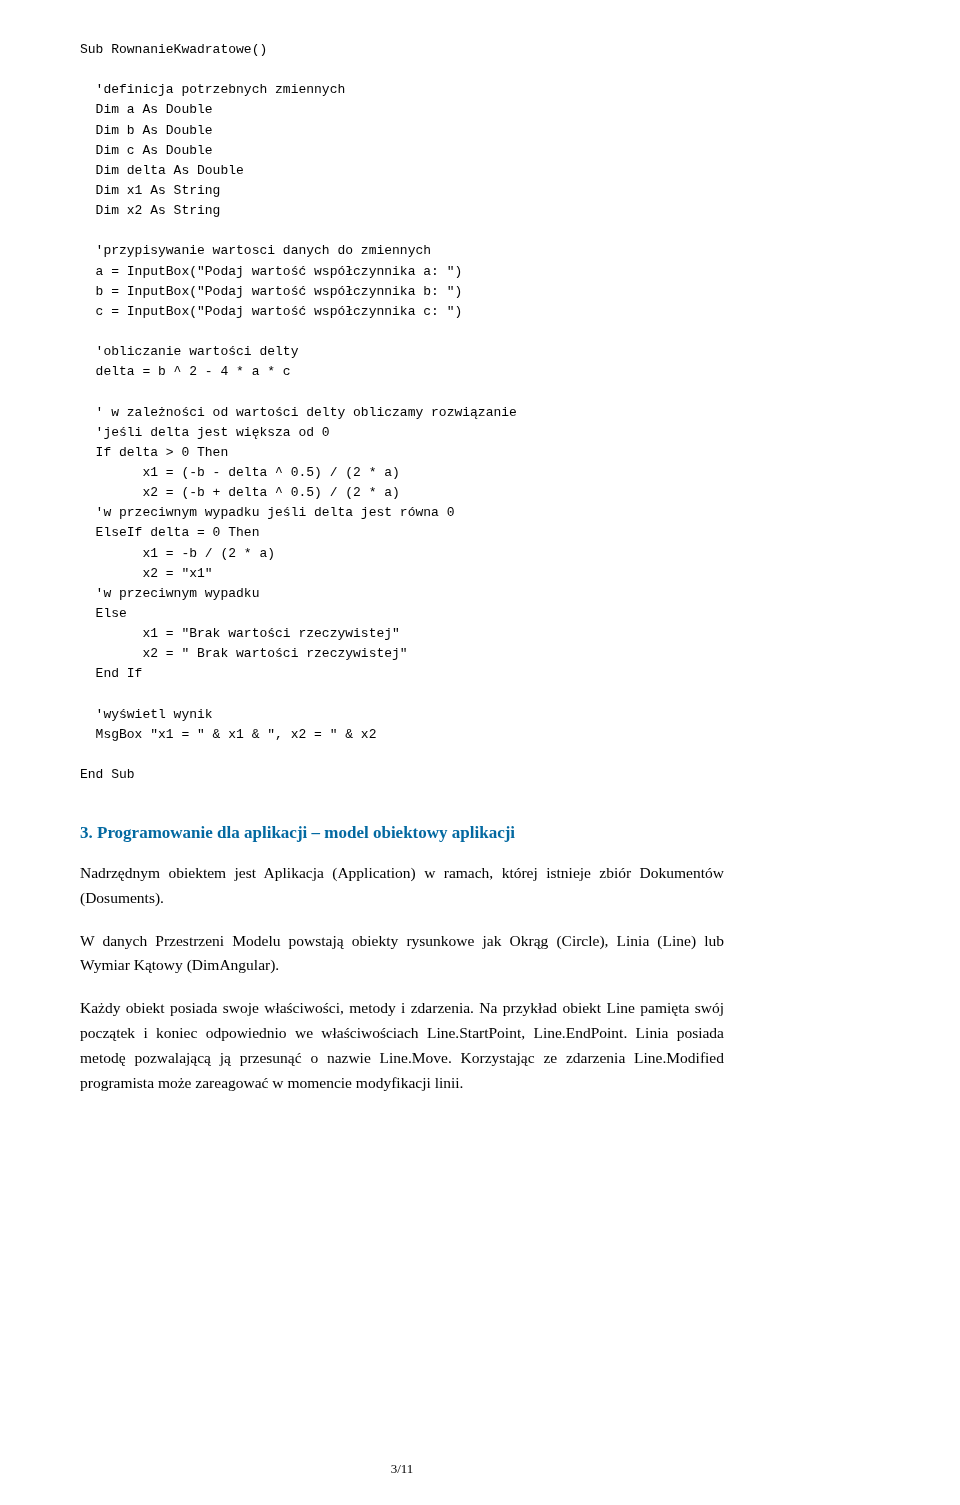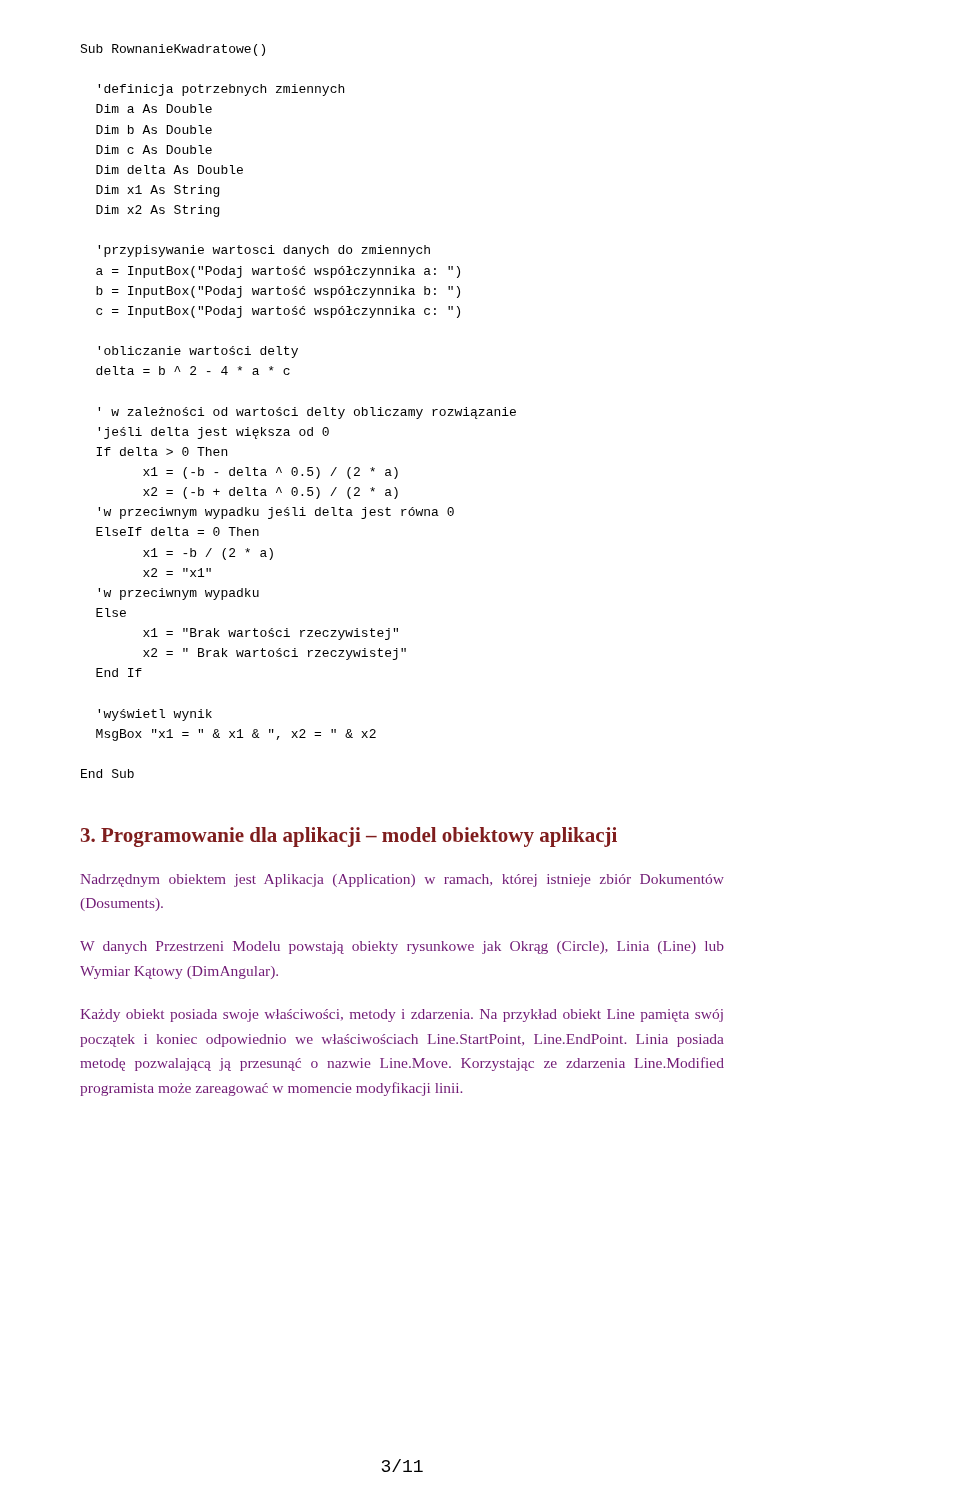--- a/index.html
+++ b/index.html
@@ -30,44 +30,44 @@
       font-size: 13px;
       line-height: 1.55;
       white-space: pre;
       color: #000000;
       margin-bottom: 30px;
       background: #ffffff;
     }
 
     .section-heading {
       font-family: 'Times New Roman', Times, serif;
-      font-size: 21px;
+      font-size: 17px;
       font-weight: bold;
       margin-top: 36px;
       margin-bottom: 16px;
-      color: #7f1d1d;
+      color: #0369a1;
       line-height: 1.4;
     }
 
     .paragraph {
       font-family: 'Times New Roman', Times, serif;
       font-size: 15.5px;
       line-height: 1.6;
       margin-bottom: 18px;
-      color: #701a75;
+      color: #000000;
       text-align: justify;
     }
 
     .page-number {
       position: absolute;
       bottom: 28px;
       left: 50%;
       transform: translateX(-50%);
-      font-family: Liberation Mono, monospace;
-      font-size: 18px;
+      font-family: Liberation Serif, serif;
+      font-size: 13px;
       color: #000000;
     }
   </style>
 </head>
 <body>
 
 <div class="page-container">
 
   <pre class="code-block">Sub RownanieKwadratowe()
 

